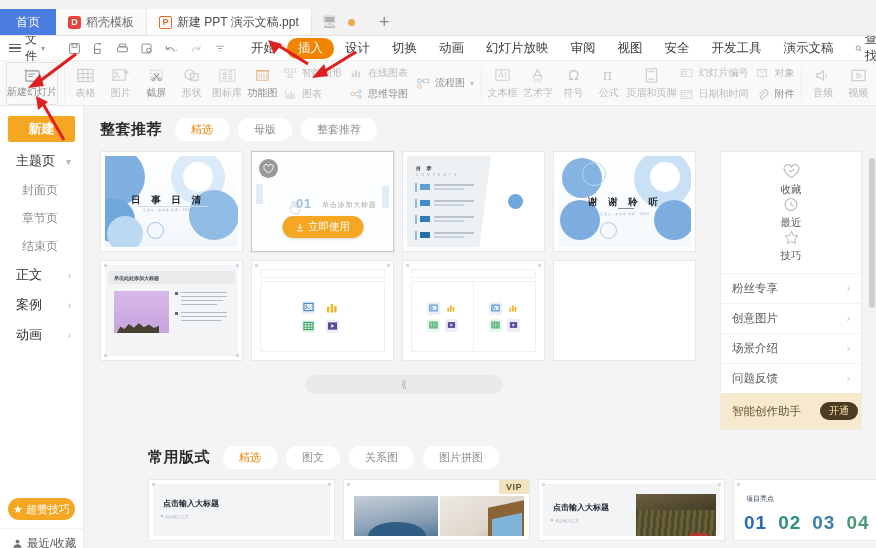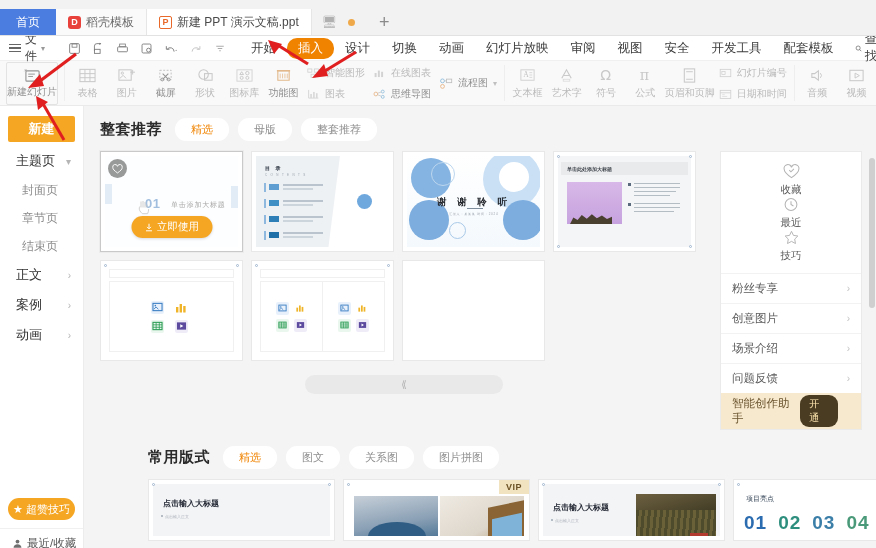--- a/index.html
+++ b/index.html
@@ -164,21 +164,21 @@
   .rp-icons { display: flex; padding: 12px 0 10px; flex-direction: column; }
   .rp-ic { flex: 1; display: flex; flex-direction: column; align-items: center; gap: 4px; }
   .rp-ic .lbl { font-size: 10.5px; color: #5d5d5d; }
   .rp-row {
     height: 30px; display: flex; align-items: center; justify-content: space-between;
     padding: 0 11px; font-size: 11.5px; color: #5a5a5a; border-top: 1px solid #f2f2f2;
   }
   .rp-row .ch { color: #c3c3c3; font-size: 10px; }
   .rp-ai {
     height: 36px; background: #f7e9cd; display: flex; align-items: center;
-    justify-content: space-between; padding: 0 23px 0 11px; font-size: 11.5px; color: #6b5530;
+    justify-content: space-between; padding: 0 3px 0 11px; font-size: 11.5px; color: #6b5530;
   }
   .rp-ai .go { background: #4a3c22; color: #ffe6b0; font-size: 10px;
                border-radius: 9px; padding: 2px 9px; }
 
   
   .bottom { margin-top: 16px; margin-left: 48px; }
   .bgrid { display: grid; grid-template-columns: repeat(4, 187px); gap: 8px; }
   .bcard { height: 62px; background: #fff; border: 1px solid #e8e8e8; position: relative; overflow: hidden; }
   .vip {
     position: absolute; right: 0; top: 0; background: #f2e3c0; color: #6b5226;
@@ -265,21 +265,21 @@
     <div class="menu-item">开始</div>
     <div class="menu-item active">插入</div>
     <div class="menu-item">设计</div>
     <div class="menu-item">切换</div>
     <div class="menu-item">动画</div>
     <div class="menu-item">幻灯片放映</div>
     <div class="menu-item">审阅</div>
     <div class="menu-item">视图</div>
     <div class="menu-item">安全</div>
     <div class="menu-item">开发工具</div>
-    <div class="menu-item">配套模板</div>
+    <div class="menu-item">演示文稿</div>
     <div class="menu-find">
       <svg width="11" height="11" viewBox="0 0 16 16">
           <circle cx="7" cy="7" r="4.6" fill="none" stroke="#3c3c3c" stroke-width="1.2"></circle>
           <path d="M10.4 10.4L14 14" stroke="#3c3c3c" stroke-width="1.3"></path>
         </svg>
       <span>查找</span>
     </div>
   </div>
 </div>
 
@@ -441,20 +441,35 @@
     </div>
     <div class="rb-row2">
       <svg width="13" height="12" viewBox="0 0 16 14">
           <rect x="1.5" y="2.5" width="13" height="10" fill="none" stroke="#b5b5b5" stroke-width="1"></rect>
           <path d="M1.5 5.5h13" stroke="#b5b5b5" stroke-width="1"></path>
           <path d="M4 7.8h3M4 10h6" stroke="#c5c5c5" stroke-width=".9"></path>
         </svg>
       <span class="lbl">日期和时间</span>
     </div>
   </div>
+  <div class="rb-col">
+    <div class="rb-row2">
+      <svg width="13" height="12" viewBox="0 0 16 14">
+          <rect x="2" y="2.5" width="11" height="9" fill="none" stroke="#b5b5b5" stroke-width="1"></rect>
+          <path d="M2 2.5l5.5 4.5L13 2.5" fill="none" stroke="#b5b5b5" stroke-width=".9"></path>
+        </svg>
+      <span class="lbl">对象</span>
+    </div>
+    <div class="rb-row2 dark">
+      <svg width="13" height="12" viewBox="0 0 16 14">
+          <path d="M11 4.5L6 9.6a2 2 0 1 0 2.8 2.8l5-5a3.4 3.4 0 0 0-4.8-4.8l-5 5" fill="none" stroke="#7b7b7b" stroke-width="1.1"></path>
+        </svg>
+      <span class="lbl">附件</span>
+    </div>
+  </div>
   <div class="rb-sep"></div>
   <div class="rb-item">
     <svg width="19" height="17" viewBox="0 0 20 18">
         <path d="M4 7h3l4-3v10l-4-3H4z" fill="none" stroke="#a8a8a8" stroke-width="1.1"></path>
         <path d="M13 6.5a3.5 3.5 0 0 1 0 5" fill="none" stroke="#a8a8a8" stroke-width="1"></path>
       </svg>
     <span class="lbl">音频</span>
   </div>
   <div class="rb-item">
     <svg width="19" height="17" viewBox="0 0 20 18">
@@ -512,20 +527,34 @@
         <span class="sec-title">整套推荐</span>
         <span class="pill active">精选</span>
         <span class="pill">母版</span>
         <span class="pill">整套推荐</span>
       </div>
 
       <div class="content-row">
         <div class="cards">
           <div class="grid">
 
+            <div class="card">
+              <div class="thumb" style="background:linear-gradient(180deg,#fff 0%,#f2f7fc 100%)">
+                <div class="c-blue1" style="left:-18px;top:-8px;width:58px;height:58px;background:#7fb0e0"></div>
+                <div class="c-blue1" style="left:-14px;top:42px;width:44px;height:44px;background:#6fa8dd"></div>
+                <div class="c-blue1" style="left:2px;top:60px;width:36px;height:36px;background:#bcd9f2"></div>
+                <div class="c-blue1" style="left:66px;top:-6px;width:54px;height:54px;background:#dbeaf8"></div>
+                <div class="c-blue1" style="left:84px;top:34px;width:50px;height:50px;background:#8fbbe4"></div>
+                <div class="c-blue1" style="left:78px;top:6px;width:30px;height:30px;background:#fff"></div>
+                <div class="c-blue1" style="left:42px;top:66px;width:17px;height:17px;border:1px solid #9dc3e6"></div>
+                <div class="ttl-big" style="left:26px;top:38px">日 事 日 清</div>
+                <div class="ttl-sub" style="left:38px;top:52px">汇报人：某某某  时间：2024</div>
+                <div style="position:absolute;left:33px;top:50px;width:70px;height:1px;background:#c9d9e8"></div>
+              </div>
+            </div>
 
             <div class="card sel">
               <div class="thumb" style="background:#fbfcfe">
                 <div style="position:absolute;left:0;top:28px;width:7px;height:20px;background:#bcd6ee"></div>
                 <div style="position:absolute;right:0;top:30px;width:7px;height:22px;background:#bcd6ee"></div>
                 <div class="num01" style="left:40px;top:40px">01</div>
                 <div class="addttl" style="left:66px;top:44px">单击添加大标题</div>
                 <svg style="position:absolute;left:33px;top:44px" width="12" height="15" viewBox="0 0 12 15">
                   <path d="M3 1.5v6M5 1v6.5M7 2v5.5M9 4.5v3M1.8 6.5c-1 1.5-.6 4 1 5.6l1.6 1.6h5.2c.8-1.6 1-3 1-4.6" fill="#fff" stroke="#8a8a8a" stroke-width=".9"></path>
                 </svg>

